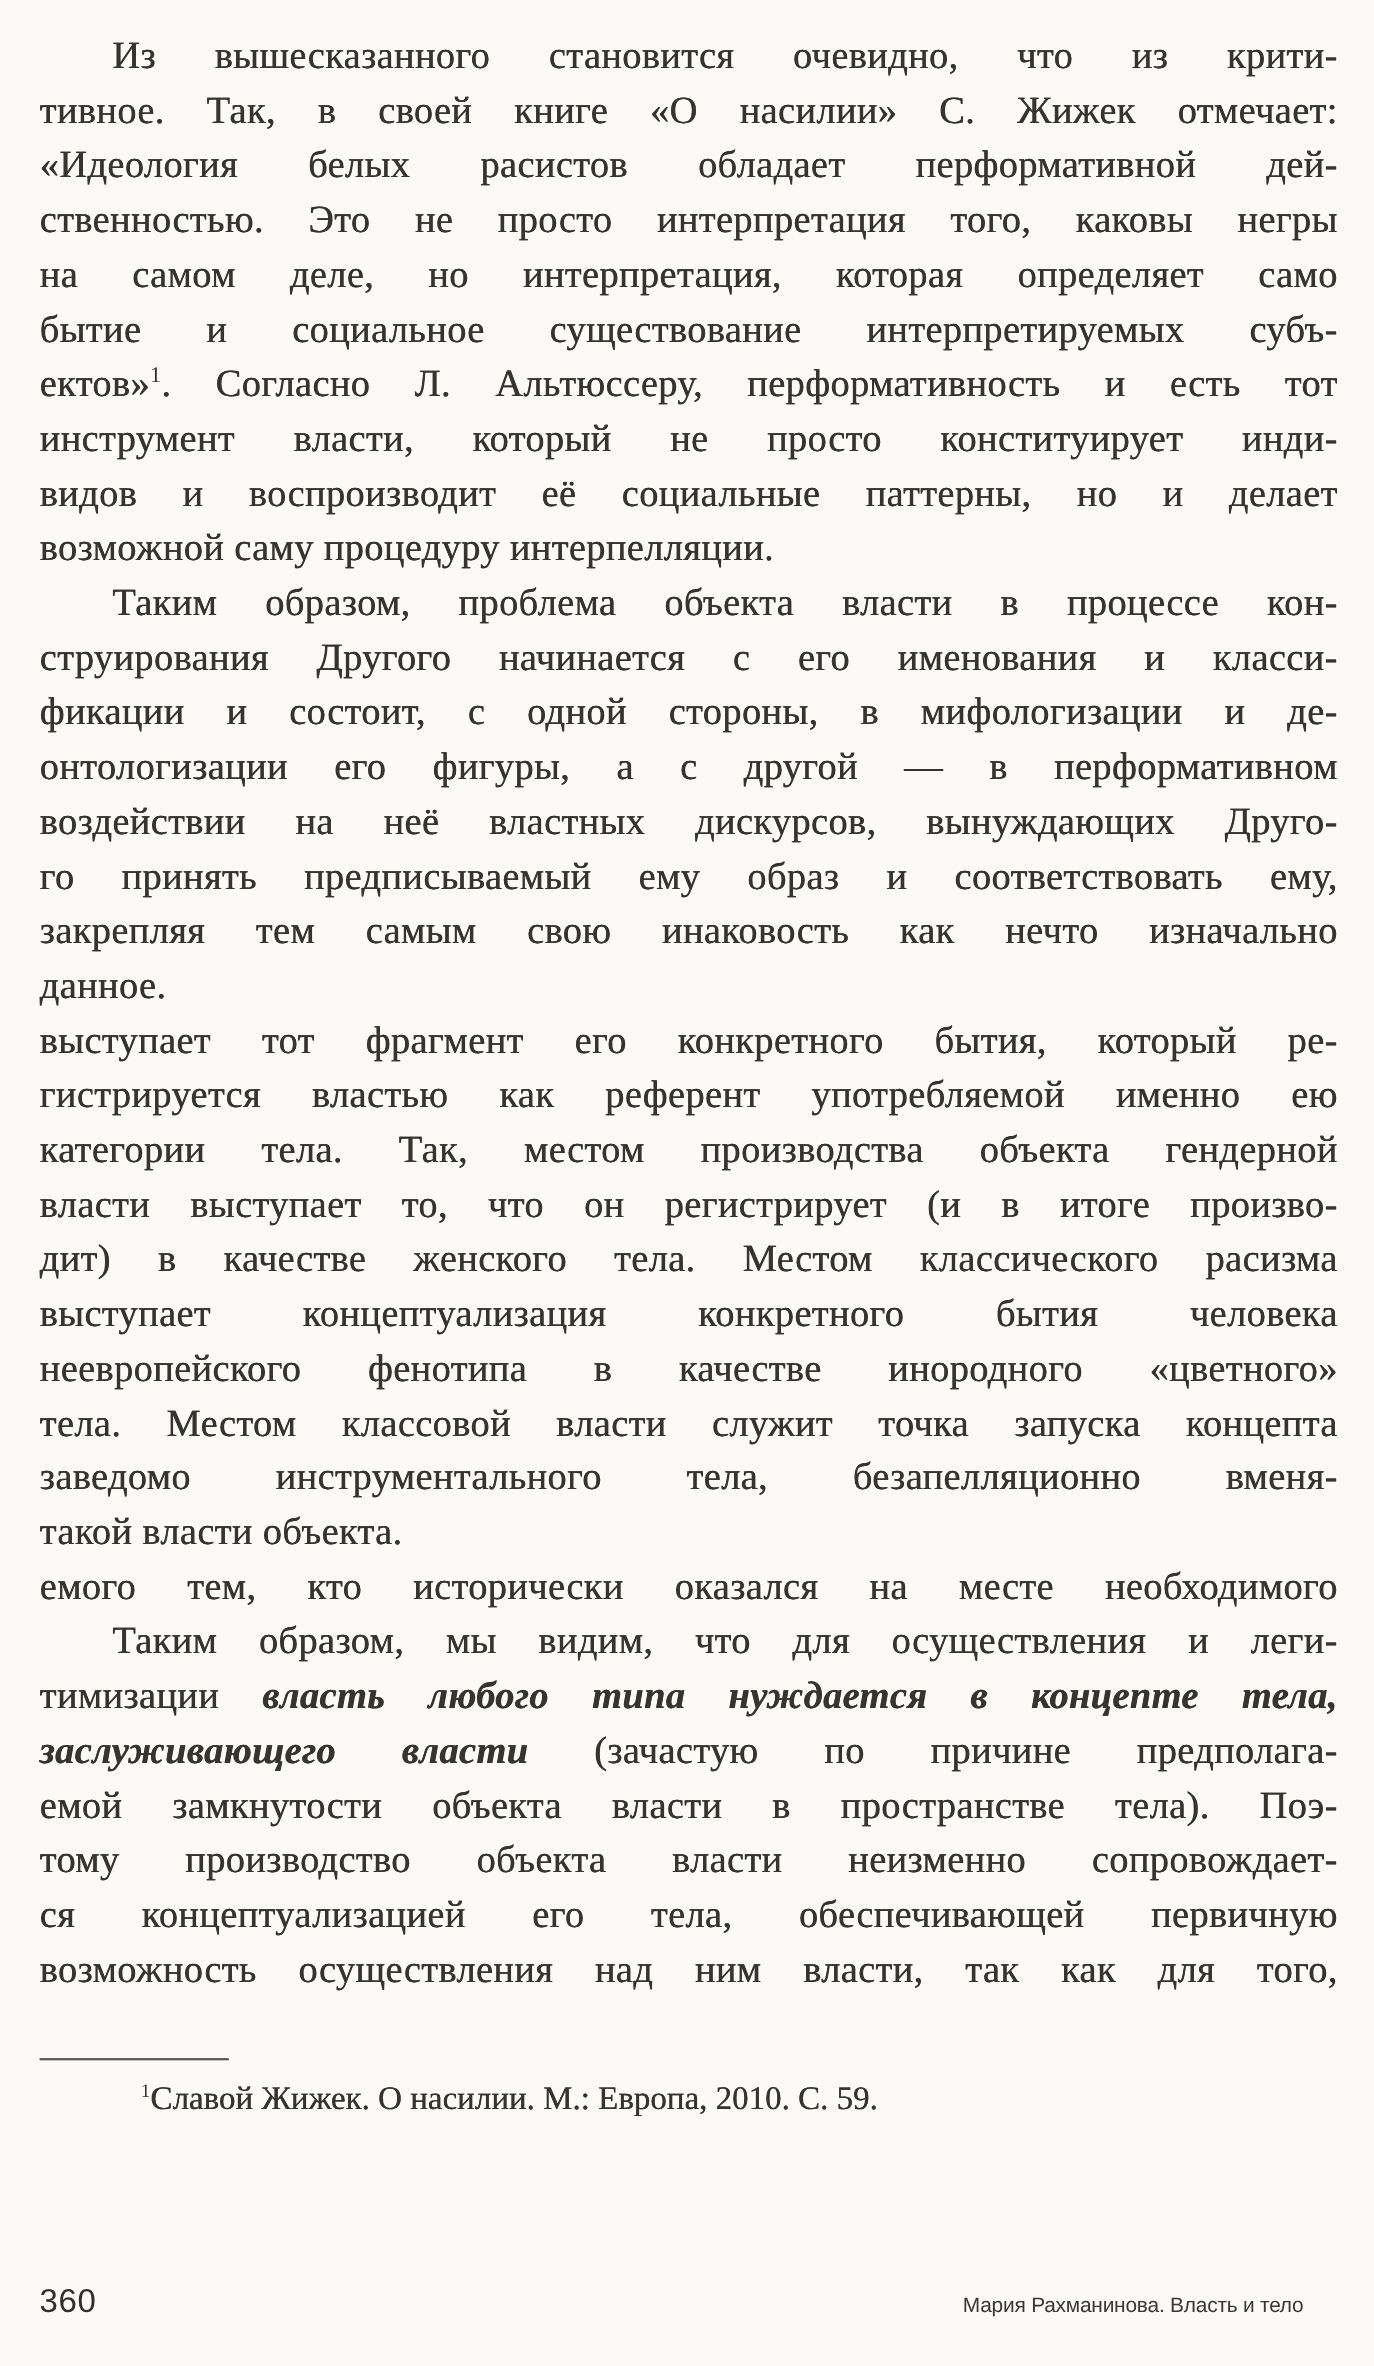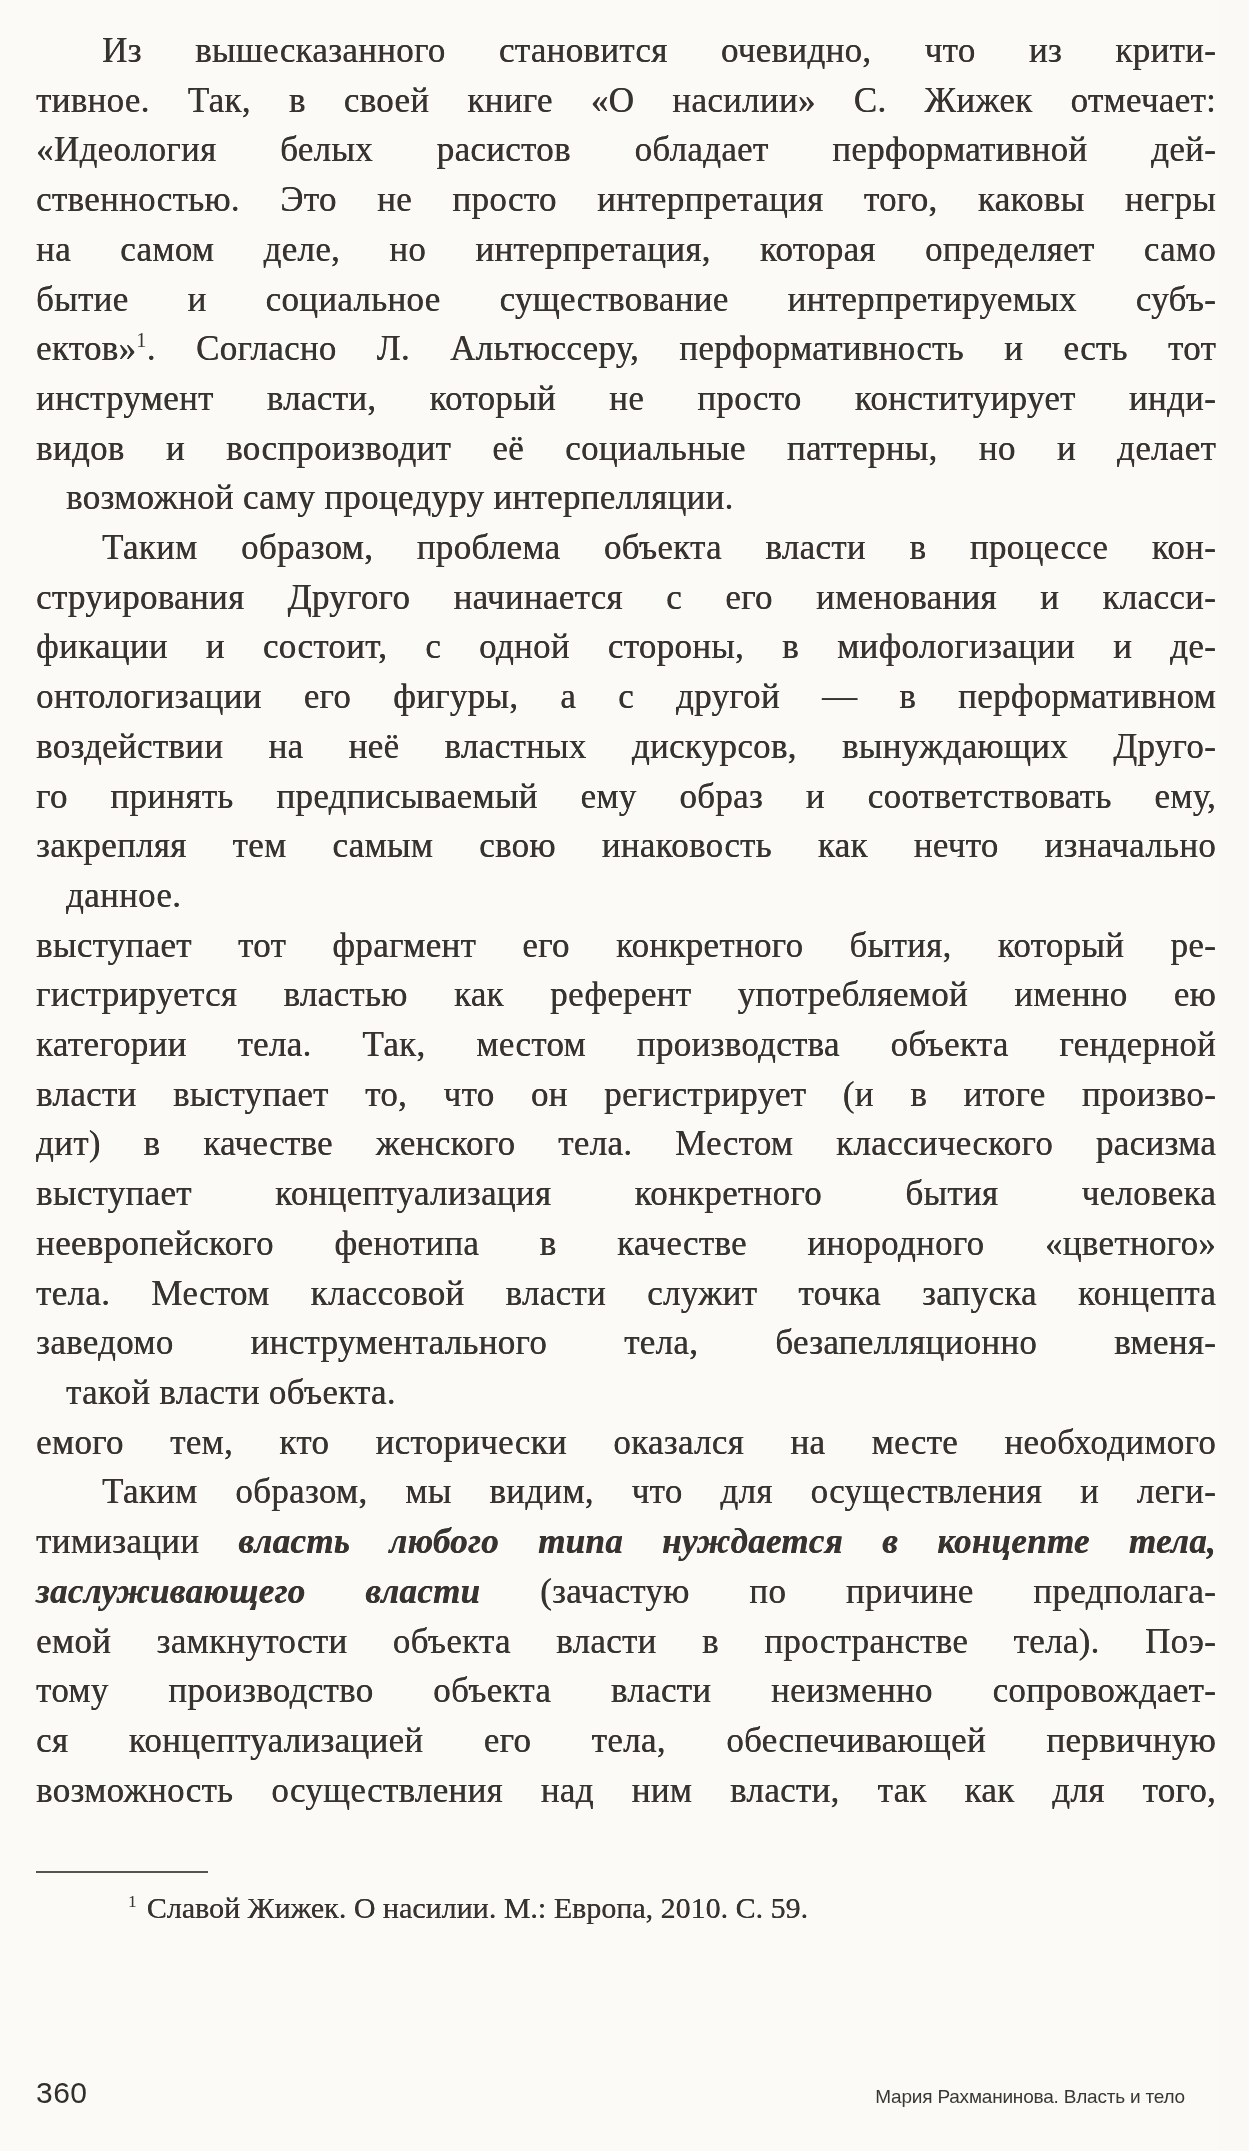--- a/index.html
+++ b/index.html
@@ -23,41 +23,41 @@
   .line {
     font-size: 35px;
     line-height: 49.7px;
     letter-spacing: 0.3px;
     text-align: justify;
     text-align-last: justify;
     white-space: normal;
     text-shadow: 0.35px 0 0 currentColor;
   }
   .line.first { text-indent: 66px; }
-  .line.end { text-align-last: left; margin-left: 30px; }
+  .line.end { text-align-last: left; }
   .bold { font-weight: bold; font-style: italic; }
   sup.fn-ref {
     font-size: 0.58em;
     vertical-align: super;
     line-height: 0;
     text-shadow: none;
   }
   .footnote-sep {
     width: 172px;
     height: 2px;
     background: #57534d;
     margin: 56px 0 16px 0;
   }
   .footnote {
     font-size: 30px;
     line-height: 38px;
     padding-left: 92px;
     text-shadow: 0.25px 0 0 currentColor;
   }
-  .footnote .fn-text { margin-left: 10px; }
+  .footnote .fn-text { }
   .footer {
     position: absolute;
     left: 36px;
     right: 33px;
     top: 2076px;
     display: flex;
     justify-content: space-between;
     align-items: baseline;
     font-family: "Liberation Sans", sans-serif;
   }

